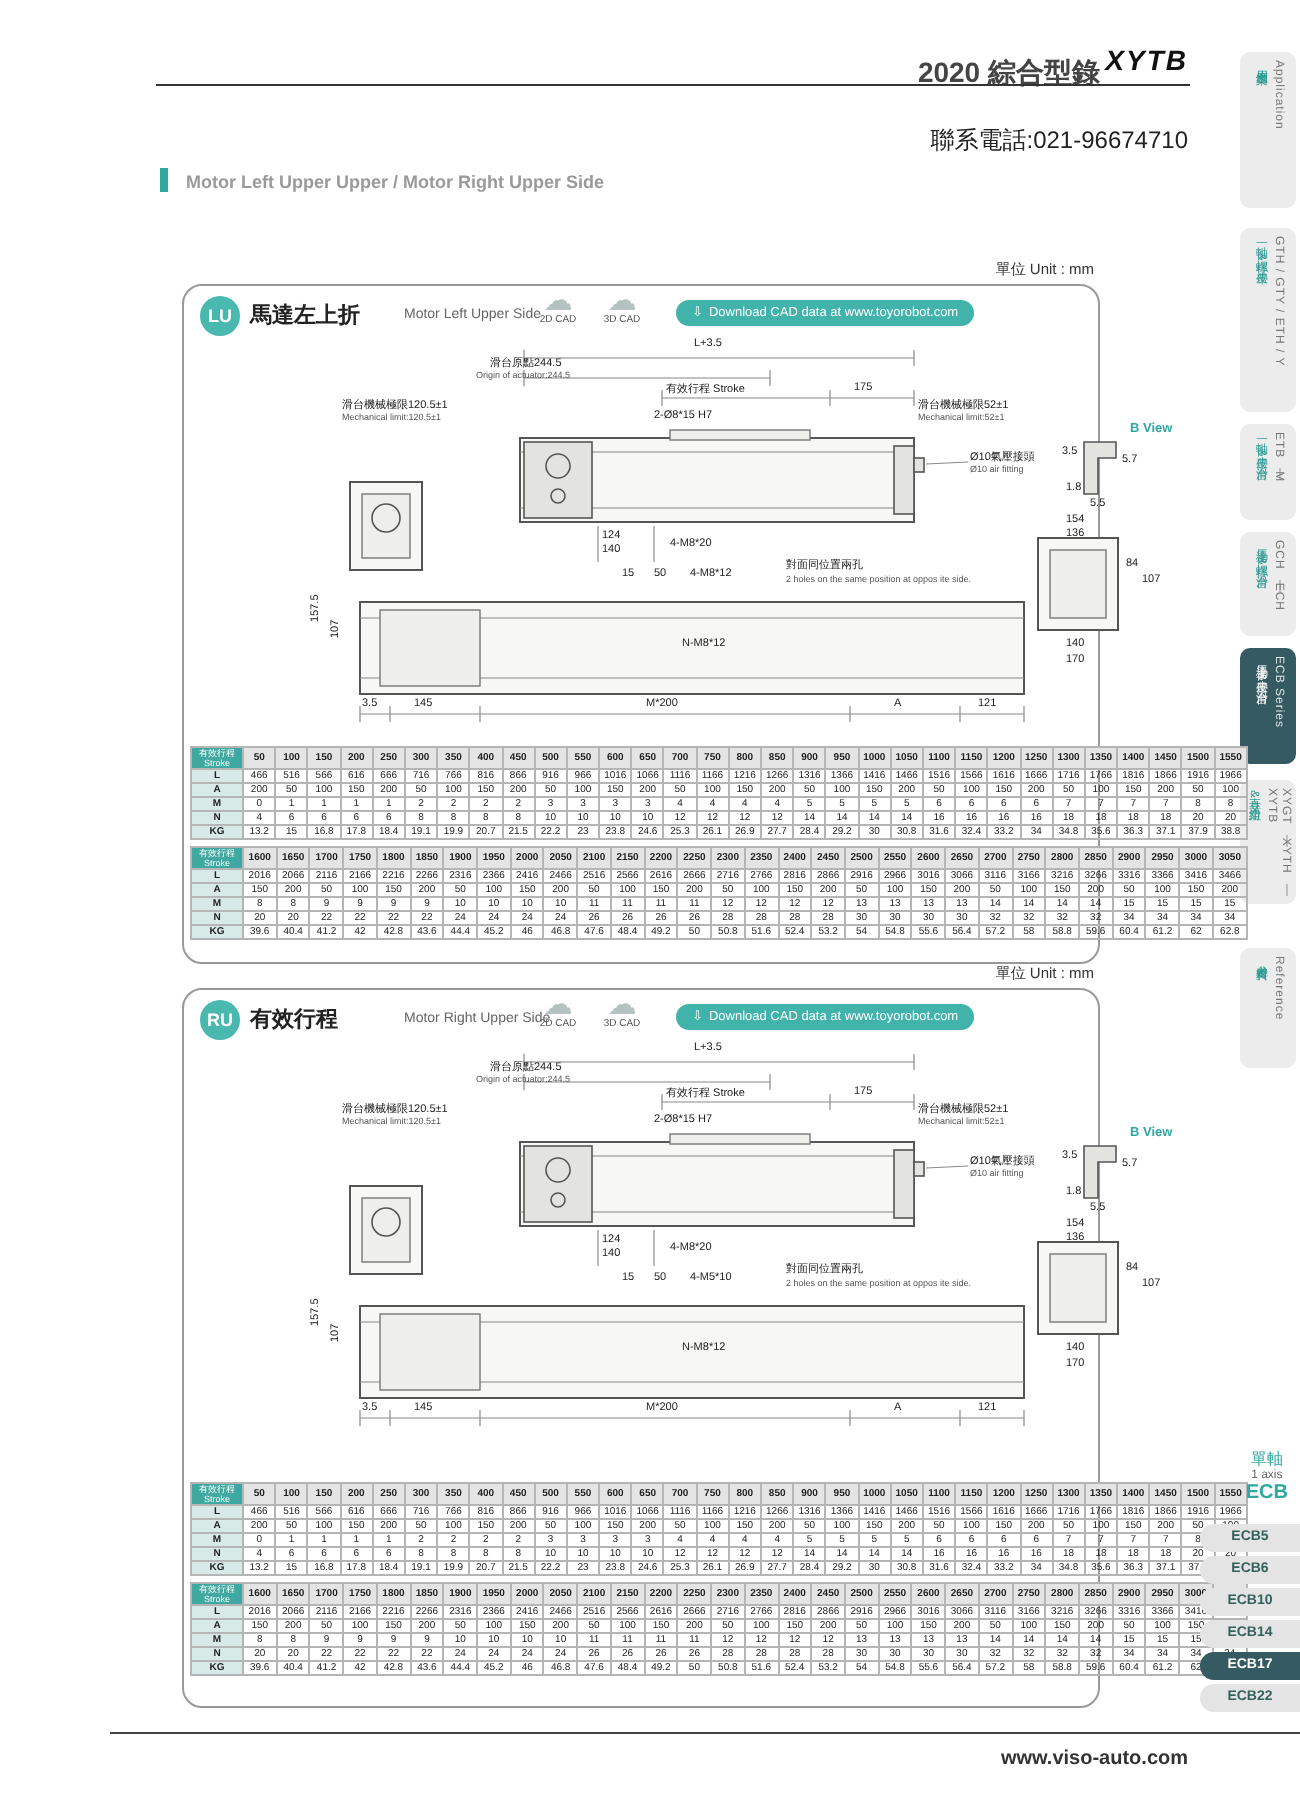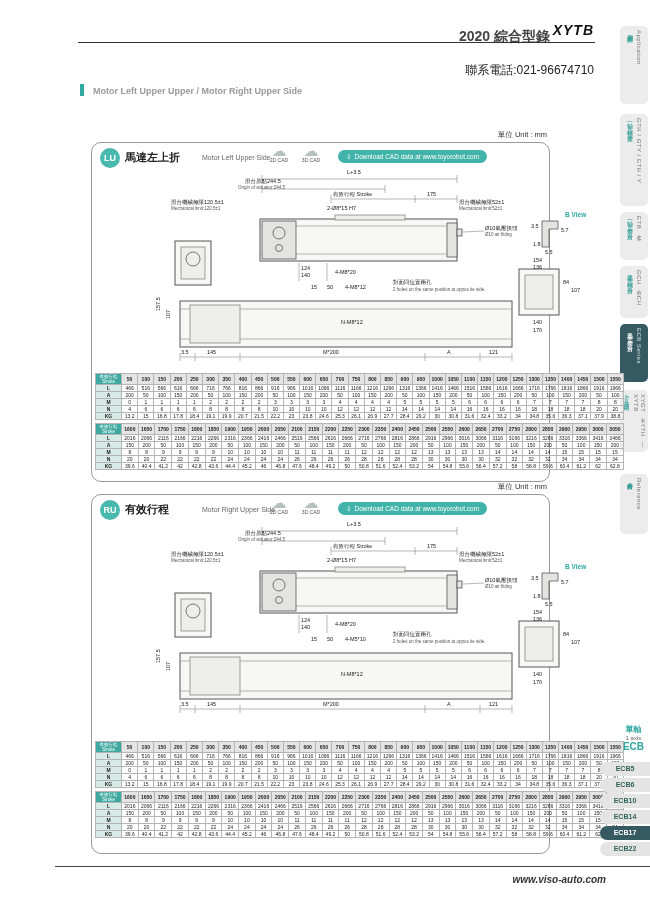--- a/index.html
+++ b/index.html
@@ -18,31 +18,31 @@
   
   .vtab { position:absolute; right:2px; width:28px; border-radius:5px; background:#ececec; color:#2d9b94;
           display:flex; justify-content:center; gap:2px; padding:4px 0; overflow:hidden; cursor:pointer; }
   .vtab span { writing-mode:vertical-rl; font-size:6px; line-height:7px; letter-spacing:0.5px; }
   .vtab .en { color:#777; }
   .vtab.active { background:#365a62; color:#fff; }
   .vtab.active .en { color:#d7e5e3; }
 
   
   .ecb-group { position:absolute; top:724px; right:6px; text-align:center; color:#2fa8a0; }
-  .ecb-group .g-zh { font-size:8px; font-weight:bold; }
+  .ecb-group .g-zh { font-size:8px; font-weight:normal; }
   .ecb-group .g-en { font-size:6px; color:#666; }
   .ecb-group .g-model { font-size:10px; font-weight:bold; }
   .ecb-btn { position:absolute; right:0; width:50px; height:14px; border-radius:7px 0 0 7px;
              background:#e4e4e4; color:#34625c; font-size:7px; font-weight:bold;
              line-height:14px; text-align:center; cursor:pointer; }
   .ecb-btn.active { background:#365a62; color:#fff; }
 
   
   .ftr-rule { position:absolute; top:866px; left:55px; width:595px; height:1px; background:#444; }
-  .ftr-url { position:absolute; top:874px; right:44px; font-size:10px; font-weight:bold; color:#333;font-style:italic; }
+  .ftr-url { position:absolute; top:874px; right:56px; font-size:10px; font-weight:bold; color:#333; }
 
   
   .panel { position:absolute; left:55px; width:459px; border:1px solid #999; border-radius:10px; background:#fff;margin-left:36px; }
   #panel-lu { top:142px; height:340px; }
   #panel-ru { top:494px; height:360px; }
   .unit { position:absolute; top:-13px; right:2px; font-size:7.5px; color:#333; }
   .badge { position:absolute; left:8px; top:5px; width:20px; height:20px; border-radius:50%;
            background:#49b8ae; color:#fff; font-size:9px; font-weight:bold;
            display:flex; align-items:center; justify-content:center; }
   .p-zh { position:absolute; left:33px; top:7px; font-size:11px; font-weight:bold; color:#222; }

